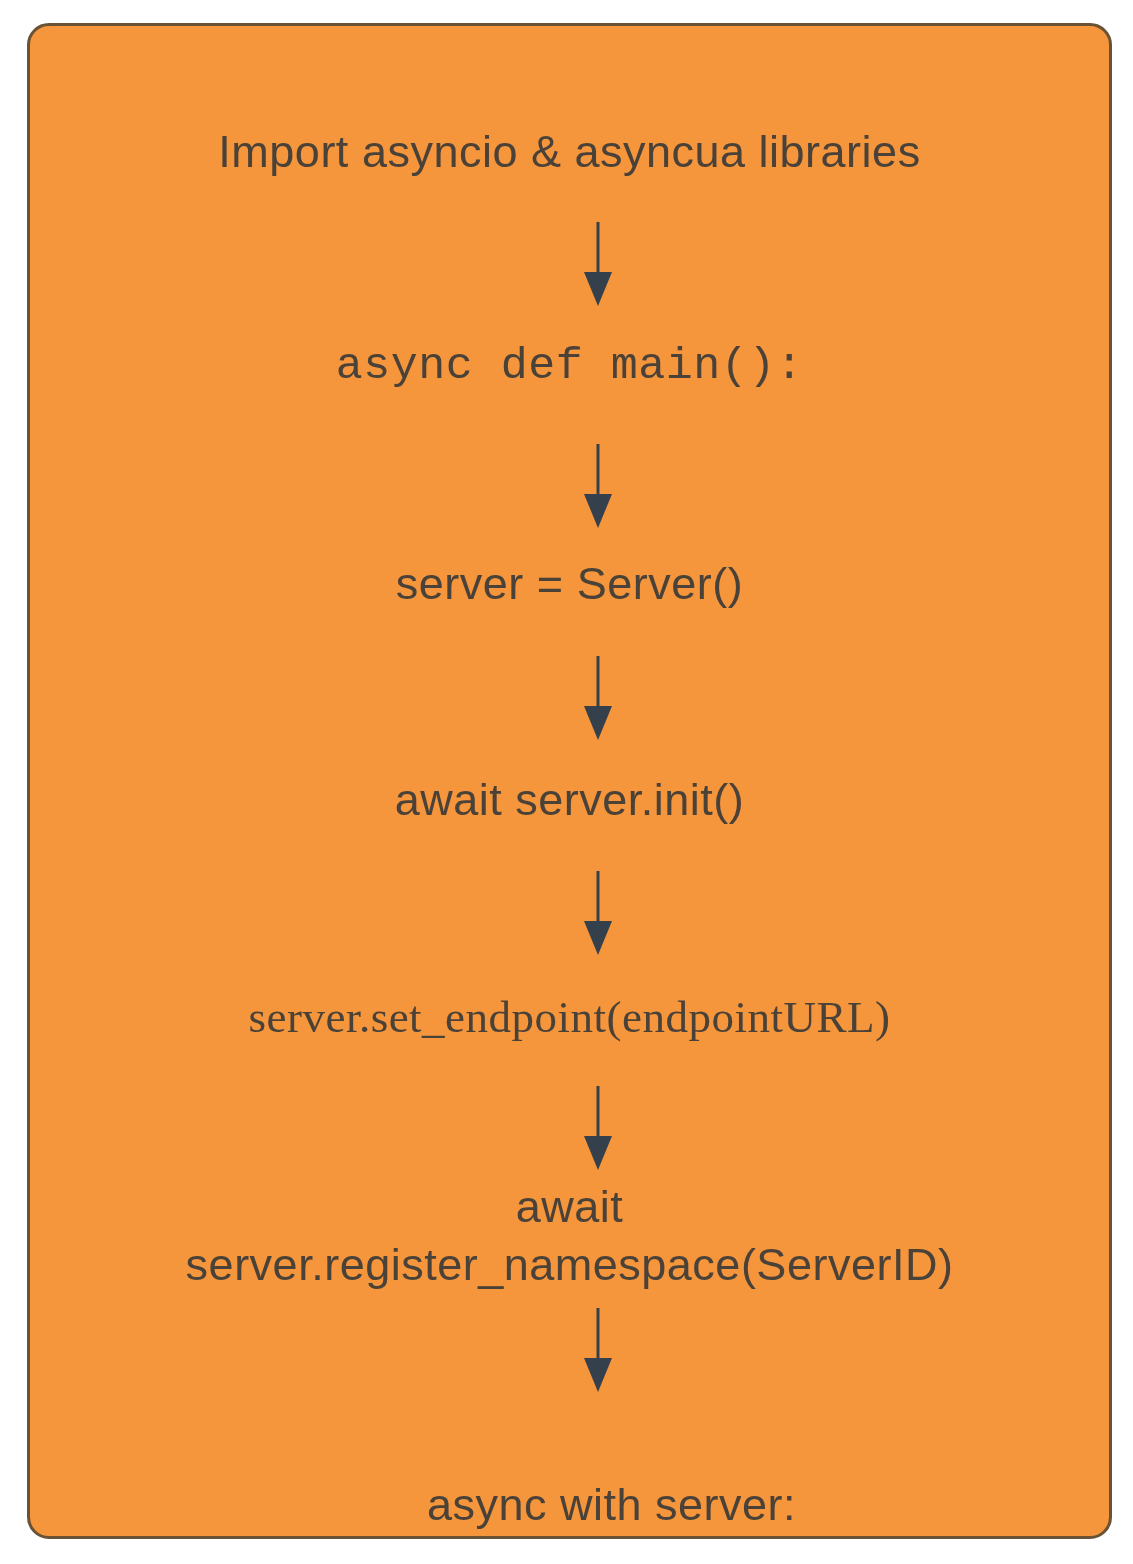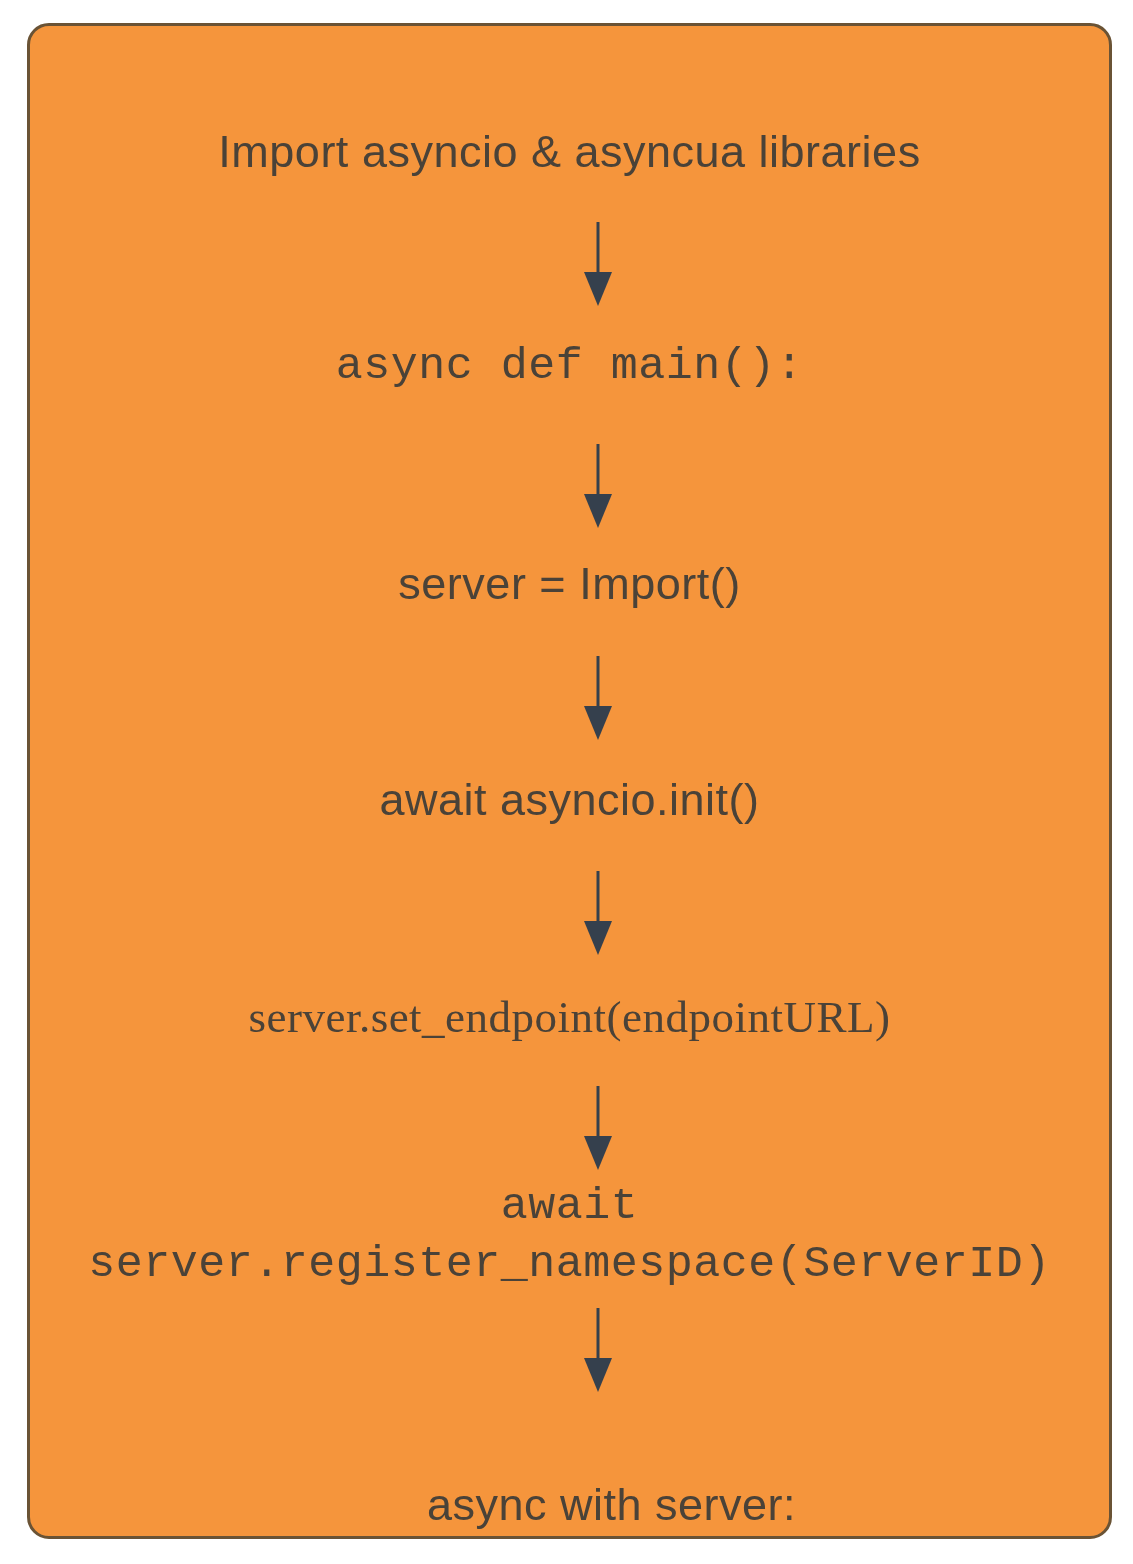--- a/index.html
+++ b/index.html
@@ -70,48 +70,48 @@
 
     <div class="node" style="top: 312px; font-family: Liberation Mono, monospace;">async def main():</div>
 
     <div class="arrow" style="left: 550px; top: 418px;">
       <svg width="36" height="85" viewBox="0 0 36 85">
         <line x1="18" y1="0" x2="18" y2="52"></line>
         <polygon points="4,50 32,50 18,84"></polygon>
       </svg>
     </div>
 
-    <div class="node" style="top: 529px;">server = Import()</div>
+    <div class="node" style="top: 529px;">server = Server()</div>
 
     <div class="arrow" style="left: 550px; top: 630px;">
       <svg width="36" height="85" viewBox="0 0 36 85">
         <line x1="18" y1="0" x2="18" y2="52"></line>
         <polygon points="4,50 32,50 18,84"></polygon>
       </svg>
     </div>
 
-    <div class="node" style="top: 745px;">await asyncio.init()</div>
+    <div class="node" style="top: 745px;">await server.init()</div>
 
     <div class="arrow" style="left: 550px; top: 845px;">
       <svg width="36" height="85" viewBox="0 0 36 85">
         <line x1="18" y1="0" x2="18" y2="52"></line>
         <polygon points="4,50 32,50 18,84"></polygon>
       </svg>
     </div>
 
     <div class="node" style="top: 962px; font-family: Liberation Serif, serif;">server.set_endpoint(endpointURL)</div>
 
     <div class="arrow" style="left: 550px; top: 1060px;">
       <svg width="36" height="85" viewBox="0 0 36 85">
         <line x1="18" y1="0" x2="18" y2="52"></line>
         <polygon points="4,50 32,50 18,84"></polygon>
       </svg>
     </div>
 
-    <div class="node" style="top: 1152px; font-family: Liberation Mono, monospace;">await
+    <div class="node" style="top: 1152px;">await
 server.register_namespace(ServerID)</div>
 
     <div class="arrow" style="left: 550px; top: 1282px;">
       <svg width="36" height="85" viewBox="0 0 36 85">
         <line x1="18" y1="0" x2="18" y2="52"></line>
         <polygon points="4,50 32,50 18,84"></polygon>
       </svg>
     </div>
 
     <div class="node" style="top: 1450px; padding-left: 42px;">async with server:</div>

